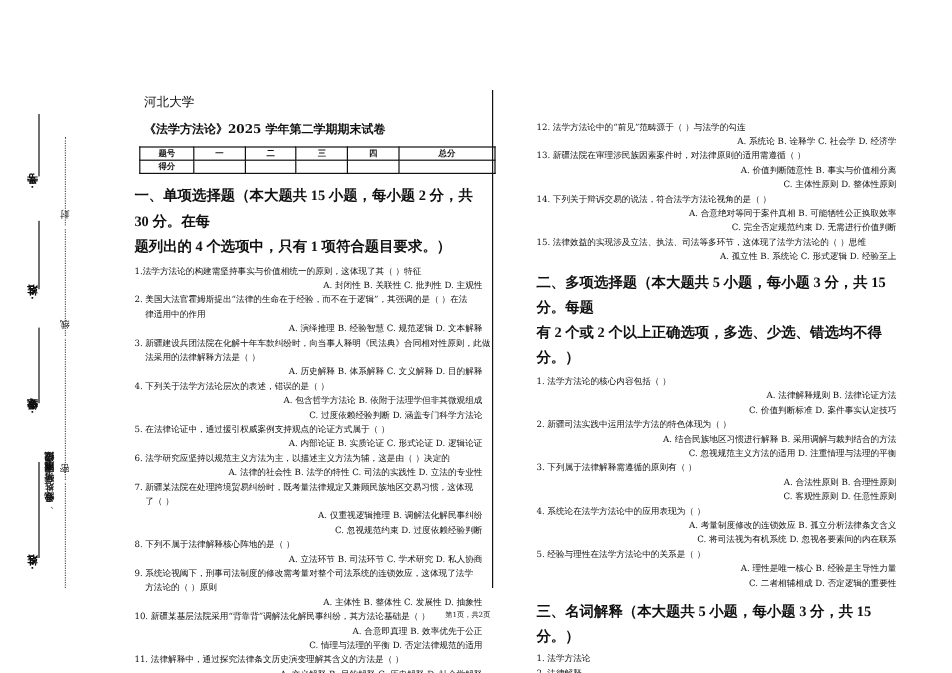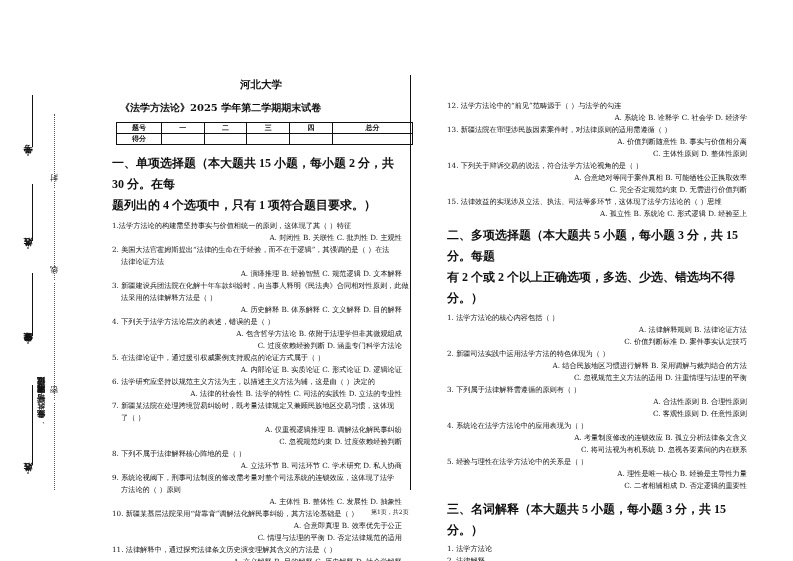--- a/index.html
+++ b/index.html
@@ -13,21 +13,21 @@
     .vtext { position: absolute; writing-mode: vertical-rl; transform: rotate(180deg); font-size: 8.5px; line-height: 1; white-space: nowrap; }
     .vlabel { position: absolute; writing-mode: vertical-rl; transform: rotate(180deg); font-size: 9px; font-weight: bold; white-space: nowrap; }
     .seal-char { position: absolute; left: 50px; font-size: 8px; background: #fff; padding: 1px 0; writing-mode: vertical-rl; transform: rotate(180deg); }
 
     
     .col { position: absolute; top: 78px; }
     .col-left { left: 112px; width: 290px; }
     .col-right { left: 447px; width: 300px; top: 100px; }
     .divider { position: absolute; left: 410px; top: 75px; width: 1.3px; height: 415px; background: #111; }
 
-    .school { text-align: center; font-size: 10.5px; font-weight: bold; margin-left: 8px; margin-bottom: 9px; }
+    .school { text-align: left; font-size: 10.5px; font-weight: normal; margin-left: 8px; margin-bottom: 9px; }
     .exam-title { text-align: left; font-size: 10px; font-weight: bold; margin-left: 8px; margin-bottom: 7px; }
 
     table.score { border-collapse: collapse; width: 297px; margin-left: 4px; font-size: 7px; font-weight: bold; }
     table.score td { border: 1px solid #111; height: 11px; text-align: center; padding: 0; }
     table.score td:first-child { width: 45px; }
 
     .section-head { font-family: Liberation Serif, serif; font-weight: bold; font-size: 12px; line-height: 21px; }
     .q { font-size: 7.2px; line-height: 12px; white-space: nowrap; }
     .q.indent { padding-left: 9px; }
     .opt { font-size: 7.2px; line-height: 12px; padding-left: 8px; white-space: nowrap; text-align: right; }
@@ -87,21 +87,21 @@
     <div>题列出的 4 个选项中，只有 1 项符合题目要求。）</div>
   </div>
   <div style="height:4px;"></div>
   <div id="s1-list">
       <div>
         <div class="q">1.法学方法论的构建需坚持事实与价值相统一的原则，这体现了其（  ）特征</div>
         <div class="opt">A. 封闭性 B. 关联性 C. 批判性 D. 主观性</div>
       </div>
       <div>
         <div class="q">2. 美国大法官霍姆斯提出“法律的生命在于经验，而不在于逻辑”，其强调的是（  ）在法</div>
-        <div class="q indent">法律论证方法</div>
+        <div class="q indent">律适用中的作用</div>
         <div class="opt">A. 演绎推理 B. 经验智慧 C. 规范逻辑 D. 文本解释</div>
       </div>
       <div>
         <div class="q">3. 新疆建设兵团法院在化解十年车款纠纷时，向当事人释明《民法典》合同相对性原则，此做</div>
         <div class="q indent">法采用的法律解释方法是（  ）</div>
         <div class="opt">A. 历史解释 B. 体系解释 C. 文义解释 D. 目的解释</div>
       </div>
       <div>
         <div class="q">4. 下列关于法学方法论层次的表述，错误的是（  ）</div>
         <div class="opt">A. 包含哲学方法论 B. 依附于法理学但非其微观组成</div>

